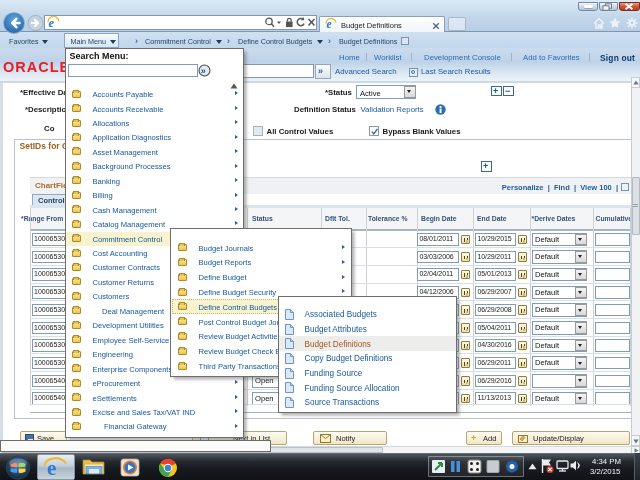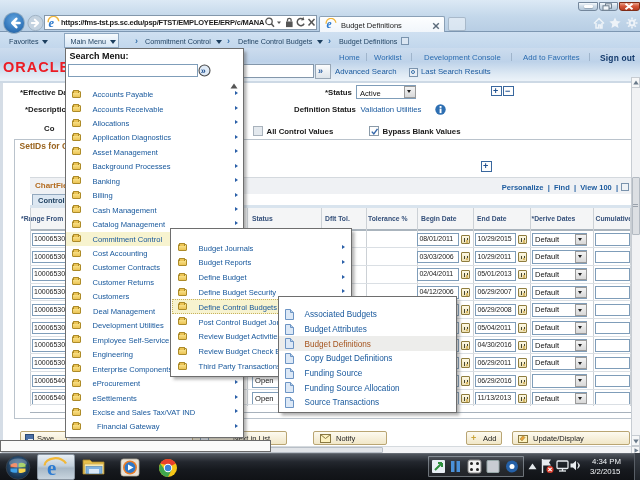--- a/index.html
+++ b/index.html
@@ -21,21 +21,20 @@
 </style></head><body>
 <div id="root">
 <div style="left:0px;top:0px;width:640px;height:31.5px;background:linear-gradient(#dce9f5,#c3d7ea 55%,#b8cee4);border-bottom:1.5px solid #7d97b2;"></div>
     <div style="left:44px;top:15px;width:273px;height:15px;background:#fff;border:1px solid #8397ab;"></div>
     <div style="left:47px;top:16px;width:13px;height:13px;">
       <svg width="13" height="13" viewBox="0 0 13 13" style="position:absolute;left:0;top:0">
 <text x="1.5" y="11" font-family="Liberation Serif" font-size="12.5" font-weight="bold" font-style="italic" fill="#2c79cc">e</text>
 <path d="M1.2 6.2 A5.3 5.3 0 0 1 11.8 5.2" fill="none" stroke="#f0b63c" stroke-width="1.4"></path>
       </svg>
     </div>
-    <span style="left:61px;top:18px;font-size:7.5px;font-weight:bold;color:#1c1c1c;letter-spacing:-0.22px;">https://fms-tst.ps.sc.edu/psp/FTST/EMPLOYEE/ERP/c/MANA</span>
     <svg style="position:absolute;left:264px;top:16px" width="52" height="13" viewBox="0 0 52 13">
 <circle cx="5" cy="5.4" r="3.2" fill="none" stroke="#555" stroke-width="1.3"></circle>
 <line x1="7.3" y1="7.8" x2="10" y2="10.8" stroke="#555" stroke-width="1.5"></line>
 <path d="M13 5.5 l4 0 l-2 2.6 z" fill="#555"></path>
 <rect x="22" y="5.5" width="6.6" height="5.6" fill="#555"></rect>
 <path d="M23.5 5.5 v-1.4 a1.8 1.8 0 0 1 3.6 0 v1.4" fill="none" stroke="#555" stroke-width="1.3"></path>
 <path d="M38.8 3 a3.6 3.6 0 1 0 1.3 4.6" fill="none" stroke="#555" stroke-width="1.5"></path>
 <path d="M39.3 0.8 l1 3.2 -3.2 0.4 z" fill="#555"></path>
 <line x1="44.5" y1="3" x2="50.5" y2="9.5" stroke="#555" stroke-width="1.5"></line>
 <line x1="50.5" y1="3" x2="44.5" y2="9.5" stroke="#555" stroke-width="1.5"></line>
@@ -138,21 +137,21 @@
     <span class="lbl" style="left:325px;top:87.5px;">*Status</span>
     <div class="inp" style="left:356px;top:85px;width:60px;height:13.5px;"></div>
     <span style="left:360px;top:88.5px;font-size:7.6px;color:#111;">Active</span>
     <div class="selarrow" style="left:404px;top:86px;width:11.5px;height:11.5px;"></div>
     <div style="left:491px;top:85.5px;width:10.5px;height:10.5px;background:#fdfdfd;border:1px solid #39679e;"></div>
     <span style="left:493px;top:85.5px;font-size:9px;font-weight:bold;color:#1e4f8f;">+</span>
     <div style="left:503px;top:85.5px;width:10.5px;height:10.5px;background:#fdfdfd;border:1px solid #39679e;"></div>
     <span style="left:505px;top:85.5px;font-size:9px;font-weight:bold;color:#1e4f8f;">−</span>
     <span class="lbl" style="left:25px;top:104.5px;">*Description</span>
     <span class="lbl" style="left:294px;top:104.5px;">Definition Status</span>
-    <span class="lnk" style="left:360.5px;top:104.5px;">Validation Utilities</span>
+    <span class="lnk" style="left:360.5px;top:104.5px;">Validation Reports</span>
     <svg style="position:absolute;left:435px;top:103.5px" width="11" height="11" viewBox="0 0 11 11">
 <circle cx="5.5" cy="5.5" r="5.2" fill="#2e6fb2"></circle>
       <rect x="4.6" y="2" width="1.9" height="1.9" fill="#fff"></rect>
       <rect x="4.6" y="4.6" width="1.9" height="4.5" fill="#fff"></rect>
     </svg>
     <span class="lbl" style="left:44px;top:124px;">Co</span>
     <div style="left:253px;top:126px;width:9.5px;height:9.5px;background:#e4e9ee;border:1px solid #a8b2bc;"></div>
     <span class="lbl" style="left:266.5px;top:127px;">All Control Values</span>
     <div style="left:369px;top:126px;width:9.5px;height:9.5px;background:#fdfdfd;border:1px solid #8a9aa8;"></div>
     <svg style="position:absolute;left:370px;top:126.5px" width="9" height="9" viewBox="0 0 9 9">
@@ -440,21 +439,21 @@
     <div class="fold" style="left:71.5px;top:264.0px;width:9px;height:7px;z-index:52;"></div>
     <span class="mtxt" style="left:92.5px;top:263.4px;z-index:52;">Customer Contracts</span>
     <div class="arr" style="left:235px;top:264.8px;width:0px;height:0px;z-index:52;"></div>
     <div class="fold" style="left:71.5px;top:278.4px;width:9px;height:7px;z-index:52;"></div>
     <span class="mtxt" style="left:92.5px;top:277.9px;z-index:52;">Customer Returns</span>
     <div class="arr" style="left:235px;top:279.2px;width:0px;height:0px;z-index:52;"></div>
     <div class="fold" style="left:71.5px;top:292.9px;width:9px;height:7px;z-index:52;"></div>
     <span class="mtxt" style="left:92.5px;top:292.3px;z-index:52;">Customers</span>
     <div class="arr" style="left:235px;top:293.7px;width:0px;height:0px;z-index:52;"></div>
     <div class="fold" style="left:71.5px;top:307.3px;width:9px;height:7px;z-index:52;"></div>
-    <span class="mtxt" style="left:93px;top:306.8px;z-index:52;">Deal Management</span>
+    <span class="mtxt" style="left:102px;top:306.8px;z-index:52;">Deal Management</span>
     <div class="arr" style="left:235px;top:308.1px;width:0px;height:0px;z-index:52;"></div>
     <div class="fold" style="left:71.5px;top:321.8px;width:9px;height:7px;z-index:52;"></div>
     <span class="mtxt" style="left:92.5px;top:321.2px;z-index:52;">Development Utilities</span>
     <div class="arr" style="left:235px;top:322.6px;width:0px;height:0px;z-index:52;"></div>
     <div class="fold" style="left:71.5px;top:336.2px;width:9px;height:7px;z-index:52;"></div>
     <span class="mtxt" style="left:92.5px;top:335.6px;z-index:52;">Employee Self-Service</span>
     <div class="arr" style="left:235px;top:337.0px;width:0px;height:0px;z-index:52;"></div>
     <div class="fold" style="left:71.5px;top:350.7px;width:9px;height:7px;z-index:52;"></div>
     <span class="mtxt" style="left:92.5px;top:350.1px;z-index:52;">Engineering</span>
     <div class="arr" style="left:235px;top:351.5px;width:0px;height:0px;z-index:52;"></div>
@@ -464,21 +463,21 @@
     <div class="fold" style="left:71.5px;top:379.6px;width:9px;height:7px;z-index:52;"></div>
     <span class="mtxt" style="left:92.5px;top:379.0px;z-index:52;">eProcurement</span>
     <div class="arr" style="left:235px;top:380.4px;width:0px;height:0px;z-index:52;"></div>
     <div class="fold" style="left:71.5px;top:394.1px;width:9px;height:7px;z-index:52;"></div>
     <span class="mtxt" style="left:92.5px;top:393.5px;z-index:52;">eSettlements</span>
     <div class="arr" style="left:235px;top:394.9px;width:0px;height:0px;z-index:52;"></div>
     <div class="fold" style="left:71.5px;top:408.5px;width:9px;height:7px;z-index:52;"></div>
     <span class="mtxt" style="left:92.5px;top:407.9px;z-index:52;">Excise and Sales Tax/VAT IND</span>
     <div class="arr" style="left:235px;top:409.3px;width:0px;height:0px;z-index:52;"></div>
     <div class="fold" style="left:71.5px;top:422.9px;width:9px;height:7px;z-index:52;"></div>
-    <span class="mtxt" style="left:97px;top:422.4px;z-index:52;">Financial Gateway</span>
+    <span class="mtxt" style="left:104px;top:422.4px;z-index:52;">Financial Gateway</span>
     <div class="arr" style="left:235px;top:423.8px;width:0px;height:0px;z-index:52;"></div>
     <div style="left:170px;top:227.5px;width:181.5px;height:149px;background:#fff;border:1.5px solid #6e6e6e;box-shadow:2.5px 2.5px 3px rgba(80,80,80,0.45);z-index:55;"></div>
     <div class="fold" style="left:178px;top:244.1px;width:9px;height:7px;z-index:57;"></div>
     <span class="mtxt" style="left:198.5px;top:243.5px;z-index:57;">Budget Journals</span>
     <div class="arr" style="left:341.5px;top:244.9px;width:0px;height:0px;z-index:57;"></div>
     <div class="fold" style="left:178px;top:258.9px;width:9px;height:7px;z-index:57;"></div>
     <span class="mtxt" style="left:198.5px;top:258.3px;z-index:57;">Budget Reports</span>
     <div class="arr" style="left:341.5px;top:259.7px;width:0px;height:0px;z-index:57;"></div>
     <div class="fold" style="left:178px;top:273.7px;width:9px;height:7px;z-index:57;"></div>
     <span class="mtxt" style="left:198.5px;top:273.1px;z-index:57;">Define Budget</span>

